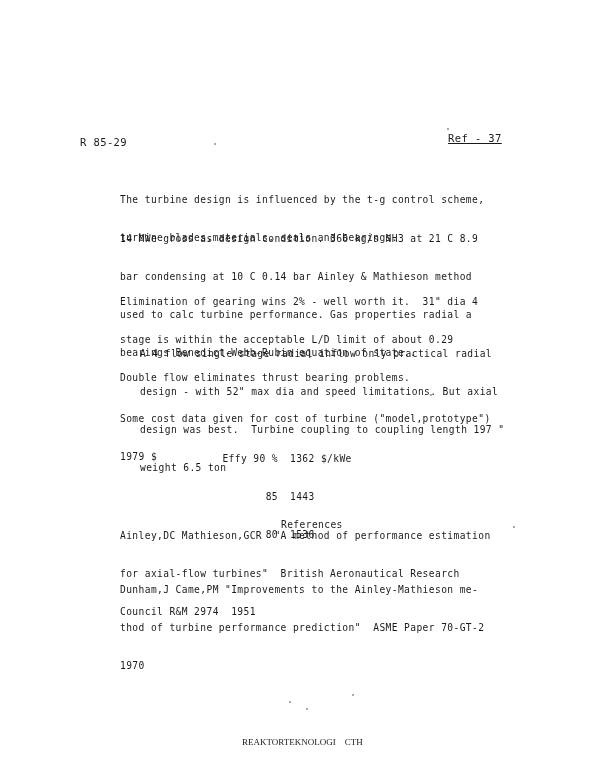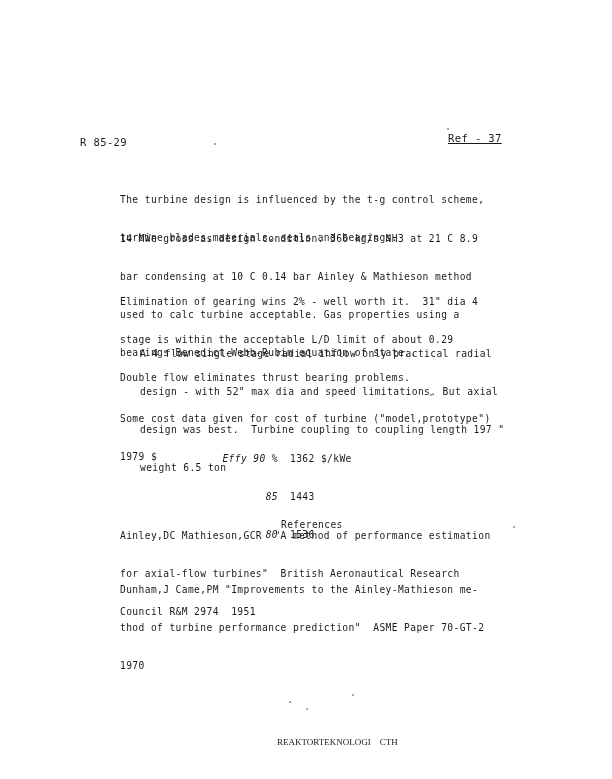--- a/index.html
+++ b/index.html
@@ -10,44 +10,44 @@
   .hdr-left { left:80px; top:136px; font-size:10.5px; }
   .hdr-right { left:448px; top:132px; font-size:10.5px;text-decoration:underline; }
   .para { left:120px; }
   .p1 { top:169px; }
   .p2 { top:208px; }
   .p3 { top:271px; }
   .p4 { top:323px;margin-left:20px; }
   .p5 { top:388px; }
   .cost { left:205px; top:428px; }
   .cost .row { display:flex; }
-  .cost .c1 { width:85px; text-align:right; padding-right:12px; box-sizing:border-box;font-style:italic; }
+  .cost .c1 { width:85px; text-align:right; padding-right:12px; box-sizing:border-box; }
   .cost .c2 { width:120px; }
   .refs-title { left:281px; top:480px;margin-top:39px; }
   .ref1 { left:120px; top:505px; }
   .ref2 { left:120px; top:559px; }
-  .footer { left:242px; top:737px; font-family:"Liberation Serif","DejaVu Serif",serif; font-size:9px; letter-spacing:0; white-space:pre;margin-left:35px; }
+  .footer { left:242px; top:737px; font-family:"Liberation Serif","DejaVu Serif",serif; font-size:9px; letter-spacing:0; white-space:pre; }
   .speck { position:absolute; width:1.5px; height:1.5px; background:#999; border-radius:50%; }
 </style>
 </head>
 <body>
 
 <div>
   <div class="abs mono hdr-left">R 85-29</div>
   <div class="abs mono hdr-right">Ref - 37</div>
 
   <div class="abs mono para p1">
     <div>The turbine design is influenced by the t-g control scheme,</div>
     <div>turbine blades,materials, seals and bearings.</div>
   </div>
 
   <div class="abs mono para p2">
     <div>14 MWe gross as design condition. 366 kg/s NH3 at 21 C 8.9</div>
     <div>bar condensing at 10 C 0.14 bar Ainley &amp; Mathieson method</div>
-    <div>used to calc turbine acceptable. Gas properties using a</div>
+    <div>used to calc turbine performance. Gas properties radial a</div>
     <div>bearings Benedict-Webb-Rubin equation of state..</div>
   </div>
 
   <div class="abs mono para p3">
     <div>Elimination of gearing wins 2% - well worth it.  31" dia 4</div>
     <div>stage is within the acceptable L/D limit of about 0.29</div>
     <div>Double flow eliminates thrust bearing problems.</div>
   </div>
 
   <div class="abs mono para p4">

